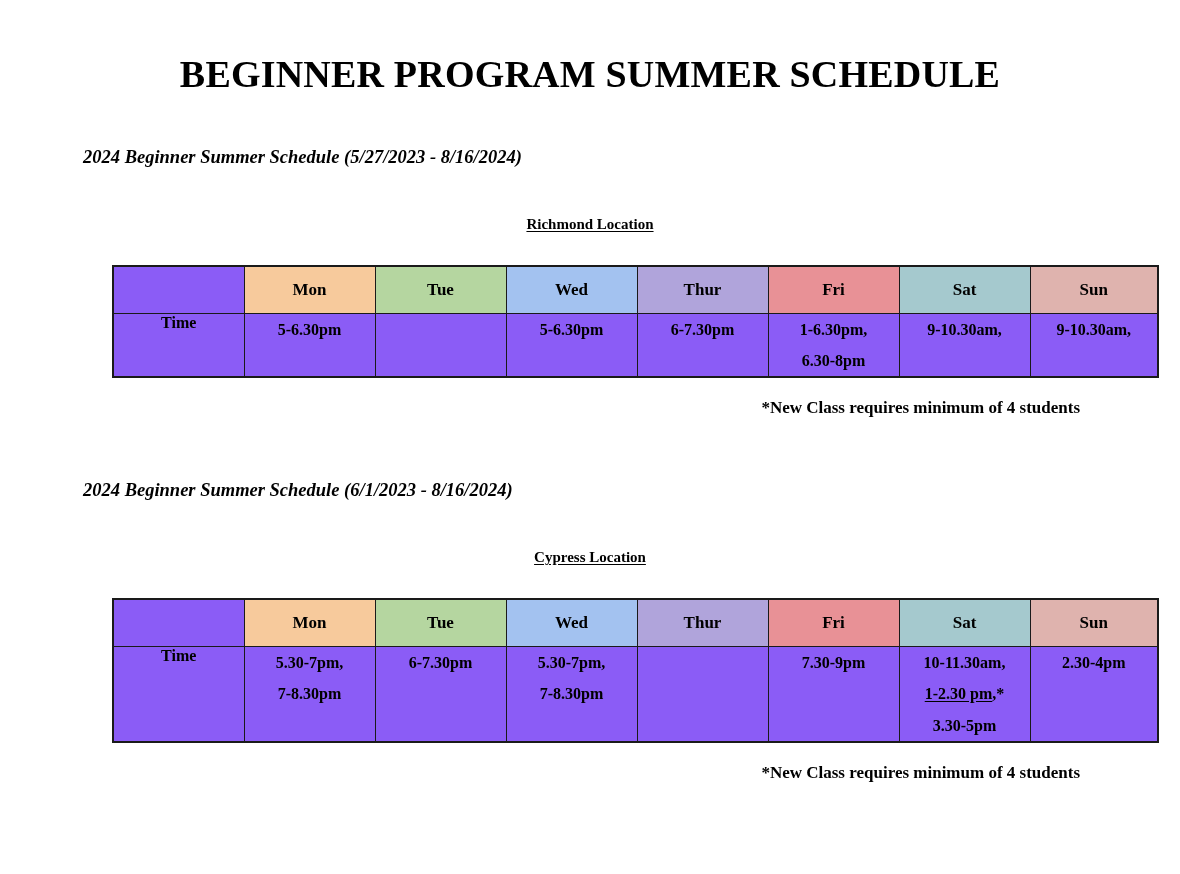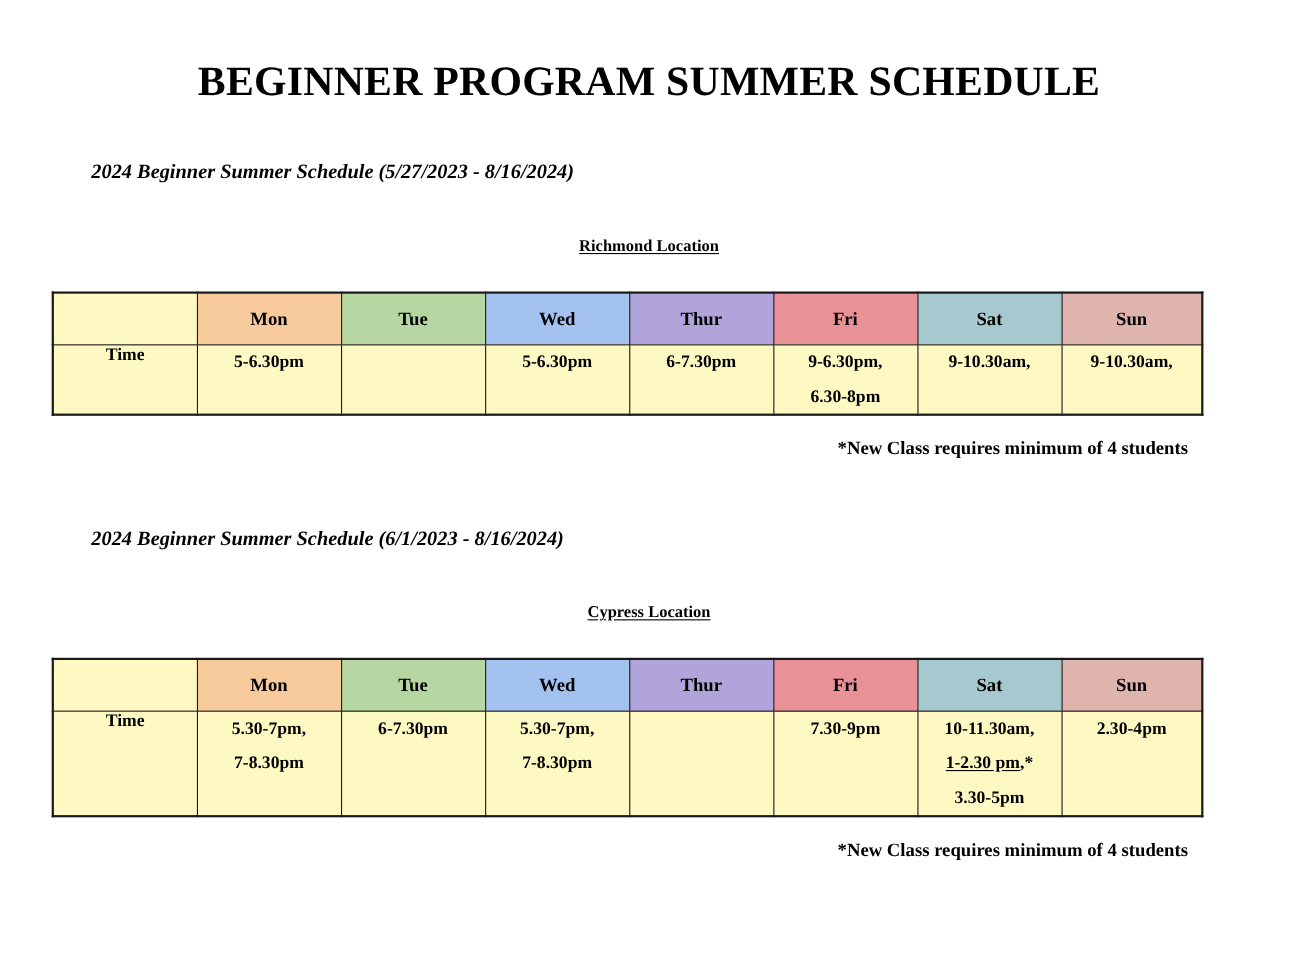--- a/index.html
+++ b/index.html
@@ -51,23 +51,23 @@
   }
   .location-heading span {
     text-decoration: underline;
     text-underline-offset: 2px;
   }
 
   
   .schedule-table {
     border-collapse: collapse;
     table-layout: fixed;
-    margin-left: 47px;
+    margin-left: 112px;
     border: 2.5px solid #1a1a1a;
-    background: #fef9c3;
+    background: #8b5cf6;
   }
   .schedule-table td,
   .schedule-table th {
     border: 1px solid #1a1a1a;
     text-align: center;
     vertical-align: top;
     font-size: 16px;
     font-weight: bold;
     padding: 0;
   }
@@ -157,21 +157,21 @@
             <span class="line">5-6.30pm</span>
           </td>
         <td class="time-cell"></td>
         <td class="time-cell">
             <span class="line">5-6.30pm</span>
           </td>
         <td class="time-cell">
             <span class="line">6-7.30pm</span>
           </td>
         <td class="time-cell">
-            <span class="line">9-6.30pm,</span>
+            <span class="line">1-6.30pm,</span>
             <span class="line">6.30-8pm</span>
           </td>
         <td class="time-cell">
             <span class="line">9-10.30am,</span>
           </td>
         <td class="time-cell">
             <span class="line">9-10.30am,</span>
           </td>
       </tr>
     </tbody>

